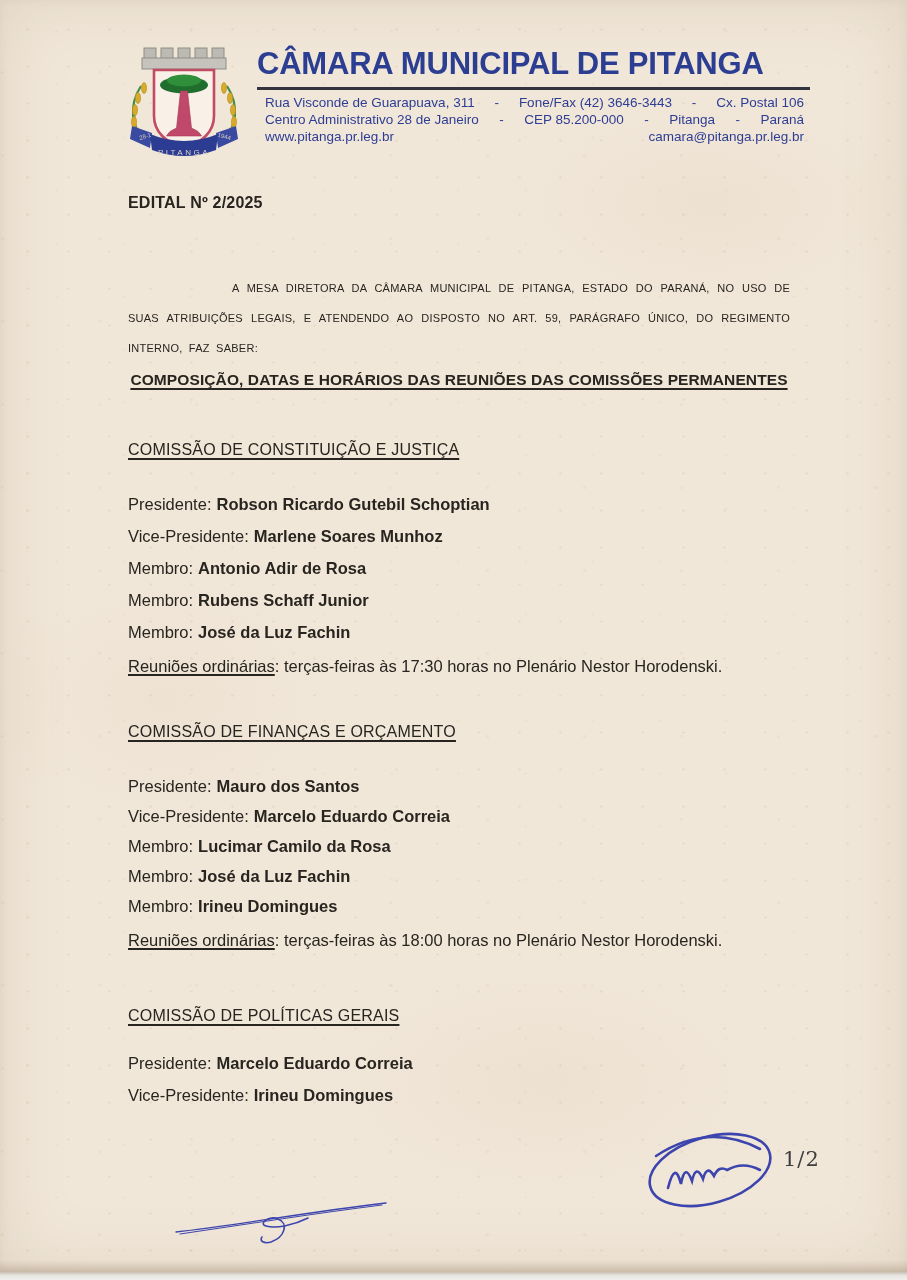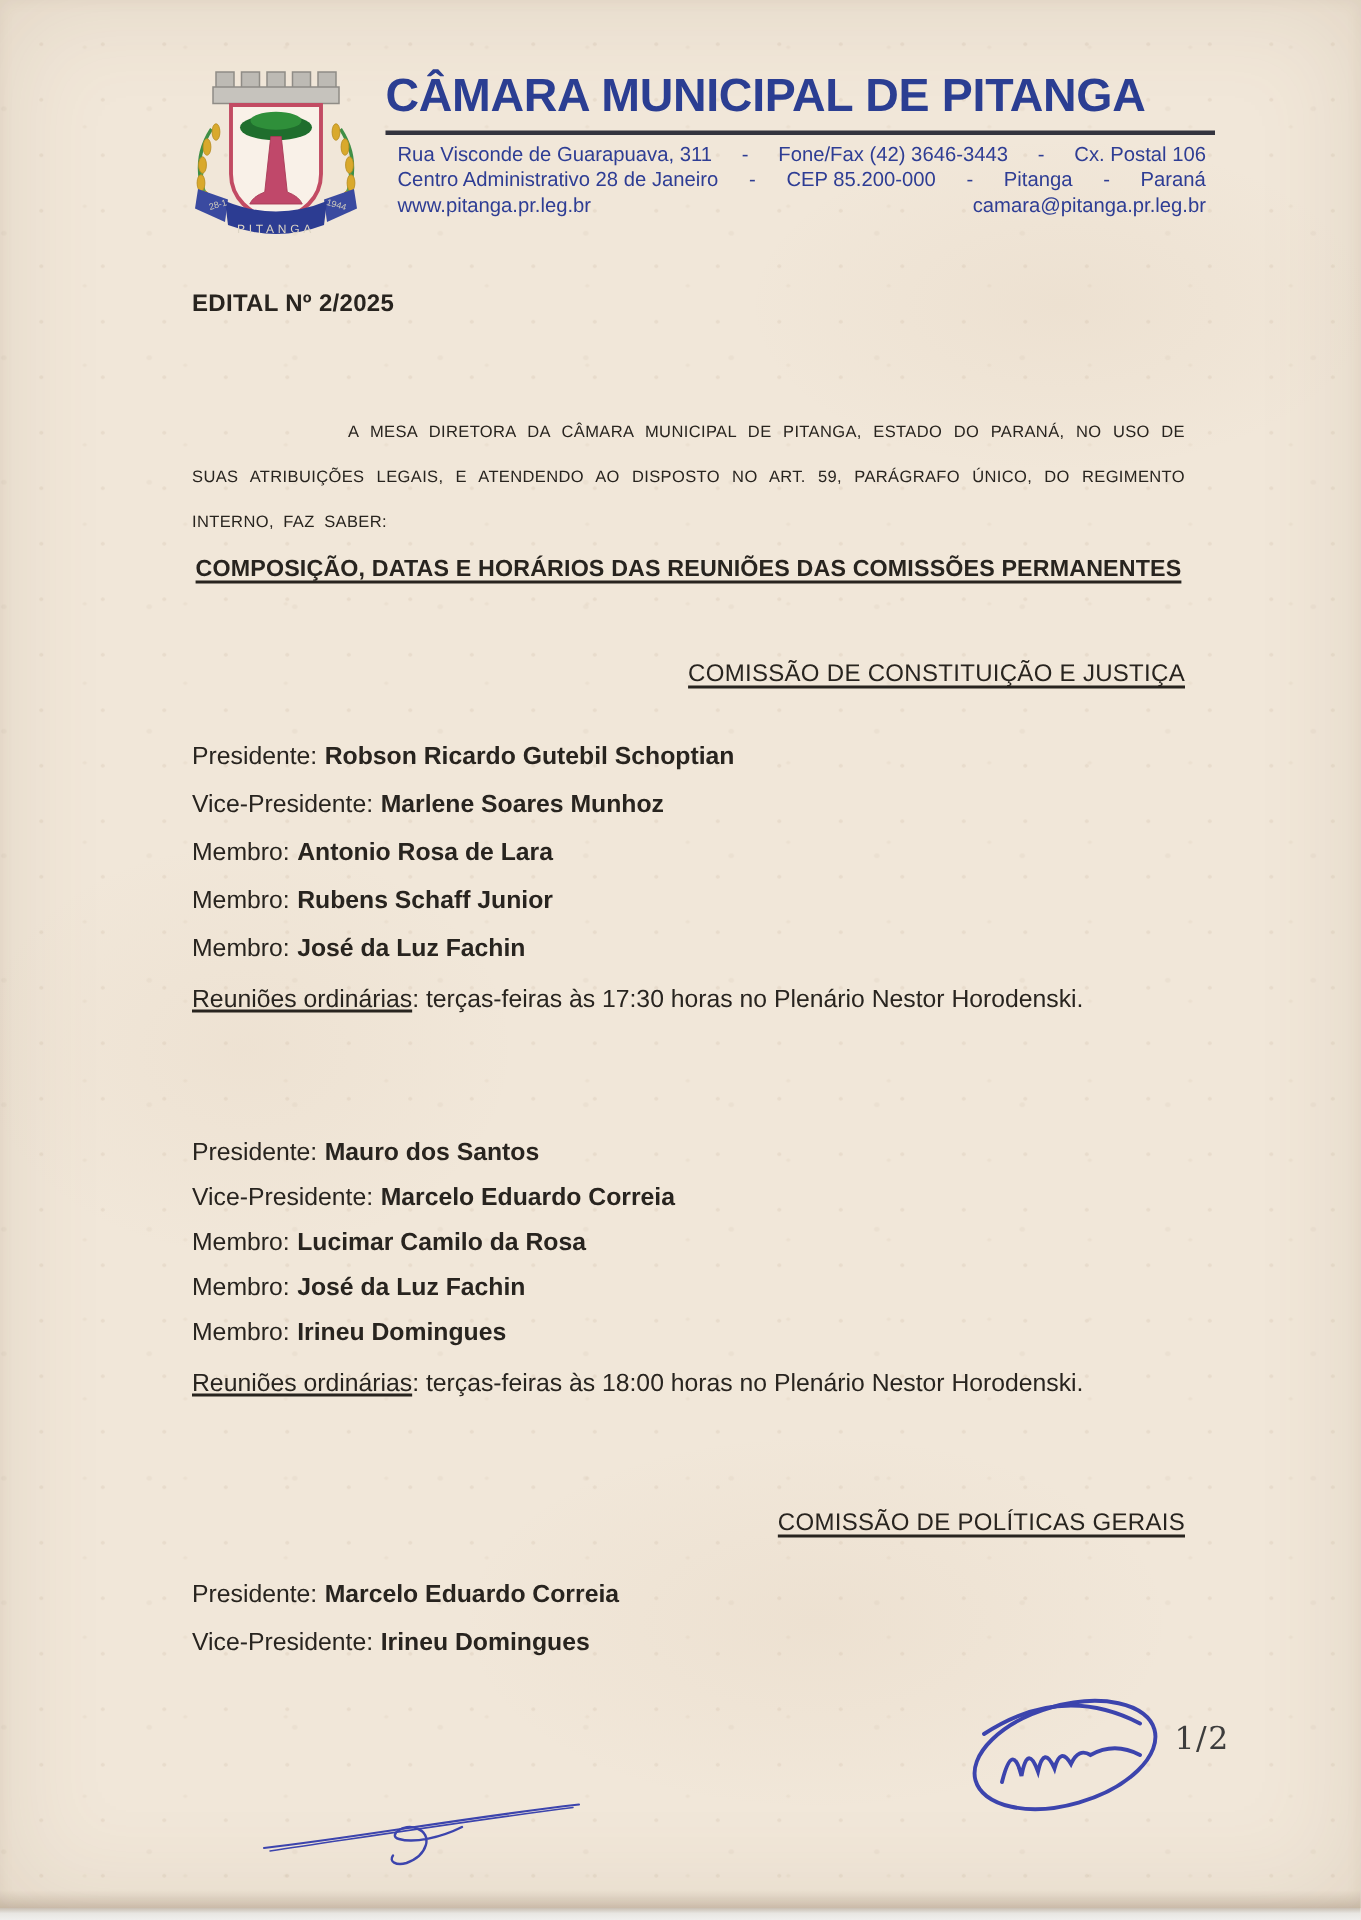--- a/index.html
+++ b/index.html
@@ -46,21 +46,21 @@
   .edital{position:absolute;left:128px;width:662px;top:194px;
     text-align:left;font-weight:bold;font-size:16px;letter-spacing:.2px;}
   .intro{position:absolute;left:128px;width:662px;top:262px;
     font-size:11px;line-height:30px;text-align:justify;text-indent:104px;
     letter-spacing:.25px;word-spacing:3px;}
   .main-heading{position:absolute;left:128px;width:662px;top:371px;text-align:center;}
   .main-heading span{font-weight:bold;font-size:15.5px;letter-spacing:.1px;
     text-decoration:underline;text-decoration-thickness:2px;text-underline-offset:3px;}
   .commission{position:absolute;left:128px;width:662px;}
   #c1{top:441px;} #c2{top:723px;} #c3{top:1007px;}
-  .c-title{text-align:right;}
+  .c-title{text-align:left;}
   .c-title span{font-size:16px;letter-spacing:.2px;text-decoration:underline;
     text-decoration-thickness:1.5px;text-underline-offset:3px;}
   .members{margin-top:35px;}
   #c3 .members{margin-top:28px;}
   .member{height:20px;line-height:20px;margin-bottom:12px;font-size:16.5px;}
   #c2 .member{margin-bottom:10px;}
   .member .role{margin-right:5px;}
   .member .name{font-weight:bold;}
   .meetings{margin-top:14px;font-size:16.5px;line-height:20px;}
   .meetings .m-label{text-decoration:underline;text-decoration-thickness:1.5px;
@@ -171,35 +171,38 @@
       <span>COMISSÃO DE CONSTITUIÇÃO E JUSTIÇA</span>
     </div>
     <div class="members">
       <div class="member">
         <span class="role">Presidente:</span><span class="name">Robson Ricardo Gutebil Schoptian</span>
       </div>
       <div class="member">
         <span class="role">Vice-Presidente:</span><span class="name">Marlene Soares Munhoz</span>
       </div>
       <div class="member">
-        <span class="role">Membro:</span><span class="name">Antonio Rosa de Lara</span>
+        <span class="role">Membro:</span><span class="name">Antonio Adir de Rosa</span>
       </div>
       <div class="member">
         <span class="role">Membro:</span><span class="name">Rubens Schaff Junior</span>
       </div>
       <div class="member">
         <span class="role">Membro:</span><span class="name">José da Luz Fachin</span>
       </div>
     </div>
     <div class="meetings">
       <span class="m-label">Reuniões ordinárias</span><span>: terças-feiras às 17:30 horas no Plenário Nestor Horodenski.</span>
     </div>
   </section>
 
   <section class="commission doc-text" id="c2">
+    <div class="c-title">
+      <span>COMISSÃO DE FINANÇAS E ORÇAMENTO</span>
+    </div>
     <div class="members">
       <div class="member">
         <span class="role">Presidente:</span><span class="name">Mauro dos Santos</span>
       </div>
       <div class="member">
         <span class="role">Vice-Presidente:</span><span class="name">Marcelo Eduardo Correia</span>
       </div>
       <div class="member">
         <span class="role">Membro:</span><span class="name">Lucimar Camilo da Rosa</span>
       </div>

